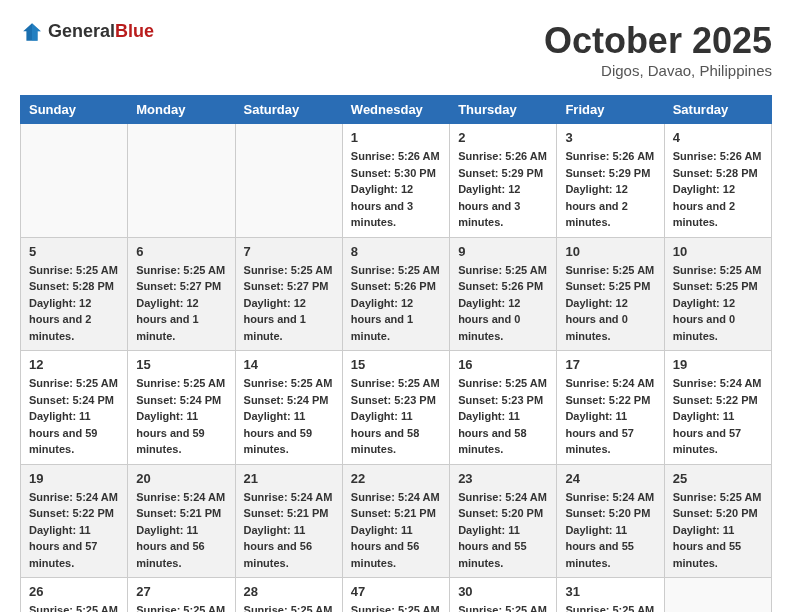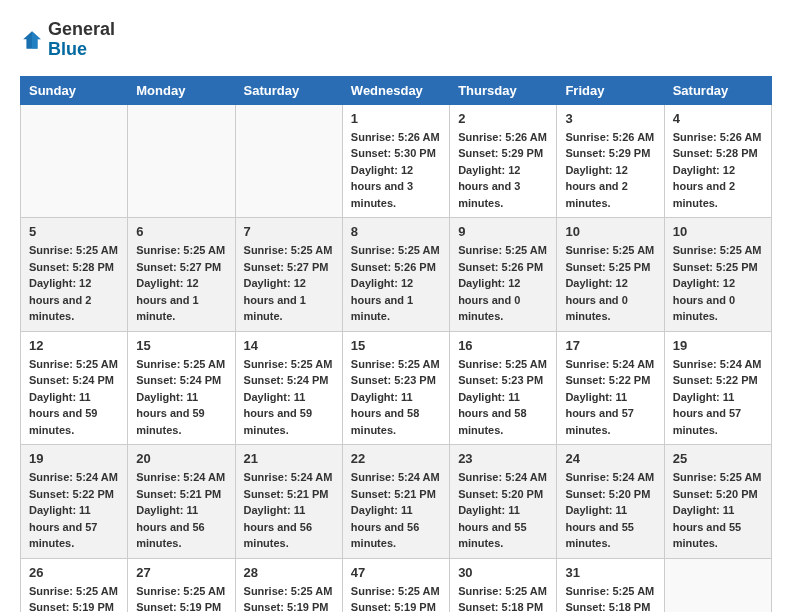--- a/index.html
+++ b/index.html
@@ -16,21 +16,21 @@
       align-items: flex-start;
       margin-bottom: 16px;
     }
     .logo {
       display: flex;
       align-items: center;
       gap: 4px;
     }
     .logo-text {
       display: flex;
-      flex-direction: column;
+      flex-direction: row;
       line-height: 1.1;
     }
     .logo-icon {
       width: 24px;
       height: 24px;
     }
     .title-block {
       text-align: right;
     }
     .month-title {
@@ -92,22 +92,26 @@
 <body>
 
 <div class="header">
   <div class="logo">
     <svg class="logo-icon" viewBox="0 0 30 30">
       <polygon points="15,4 26,14 22,14 22,26 8,26 8,14 4,14" fill="#1a6faf"></polygon>
       <polygon points="15,4 26,14 22,14 22,26 15,26 15,4" fill="#2a8fd4" opacity="0.5"></polygon>
     </svg>
     <div class="logo-text">
       <span style="font-size:18px;font-weight:bold;color:#333;">General</span>
-      <span style="font-size:18px;font-weight:bold;color:#0369a1;">Blue</span>
+      <span style="font-size:18px;font-weight:bold;color:#b91c1c;">Blue</span>
     </div>
+  </div>
+  <div class="title-block">
+    <div class="month-title">October 2025</div>
+    <div class="location">Digos, Davao, Philippines</div>
   </div>
 </div>
 
 <table class="calendar">
   <thead>
     <tr>
     <th>Sunday</th>
         <th>Monday</th>
         <th>Saturday</th>
         <th>Wednesday</th>

